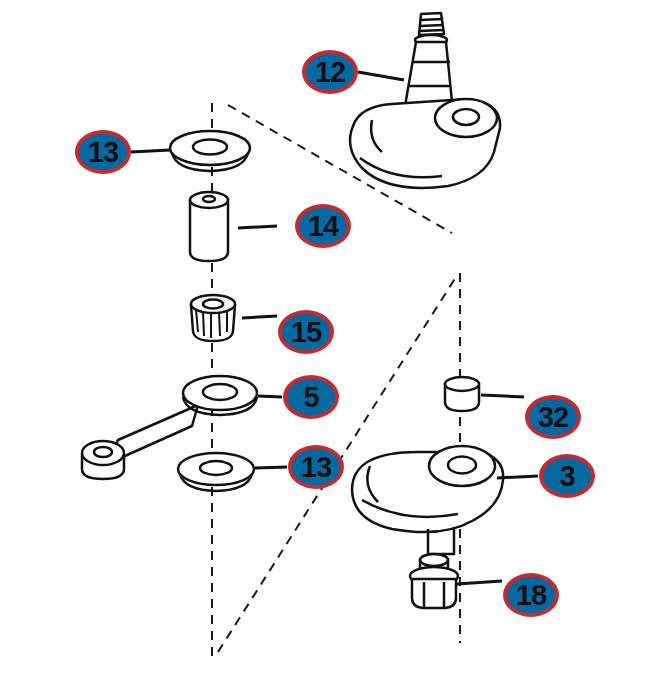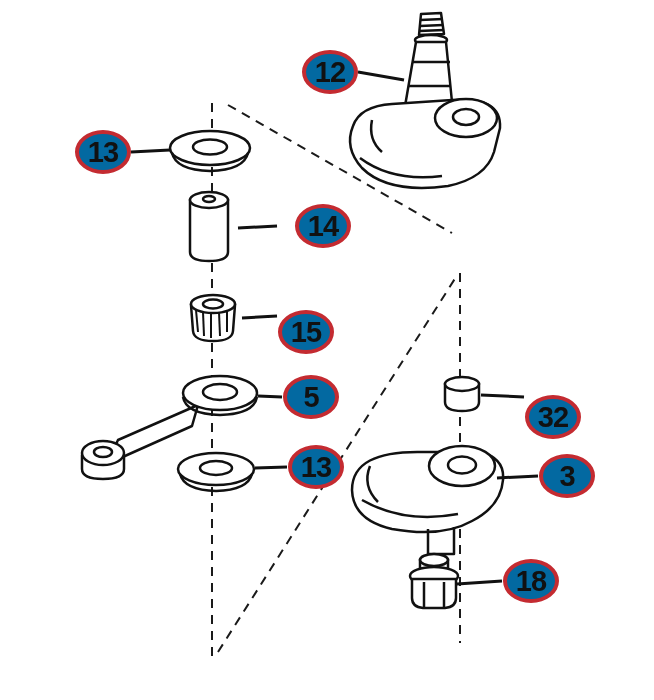--- a/index.html
+++ b/index.html
@@ -165,17 +165,17 @@
   </div>
   <div class="callout" style="left:288px; top:445px;">
     <span>13</span>
   </div>
   <div class="callout" style="left:525px; top:375px;margin-top:20px;">
     <span>32</span>
   </div>
   <div class="callout" style="left:539px; top:454px;">
     <span>3</span>
   </div>
-  <div class="callout" style="left:503px; top:559px;">
+  <div class="callout" style="left:503px; top:573px;">
     <span>18</span>
   </div>
 
 </div>
 
 </body></html>

